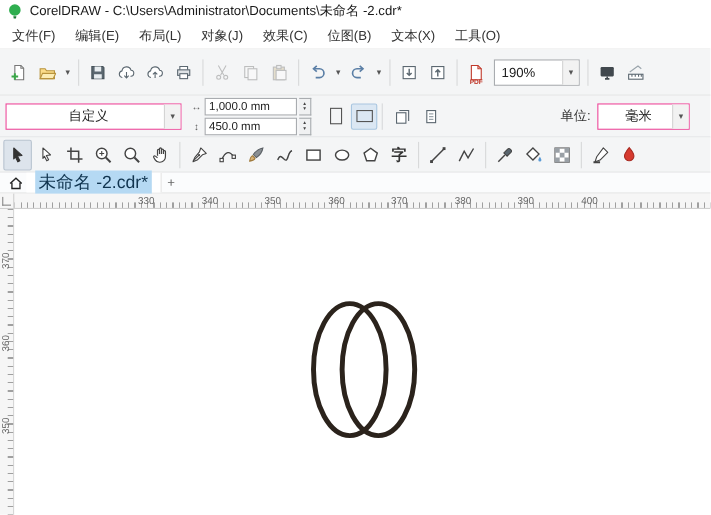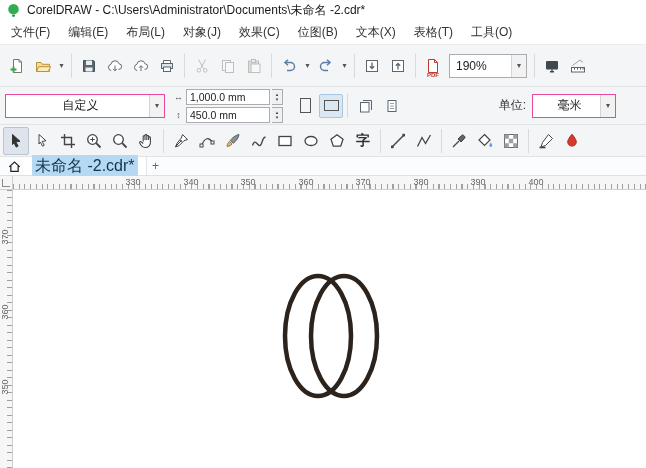--- a/index.html
+++ b/index.html
@@ -19,21 +19,21 @@
   .disabled{opacity:.38;}
   .icon16{width:16px;height:16px;}
   .val{padding-left:6px;flex:1;white-space:nowrap;overflow:hidden;}
   .arrowbox{width:15px;height:100%;display:flex;align-items:center;justify-content:center;font-size:8px;color:#555;border-left:1px solid #d4d4d4;background:#f2f2f2;box-sizing:border-box;}
   .zoom-combo{width:76px;height:22px;background:#fff;border:1px solid #a9acb0;display:flex;align-items:center;font-size:12px;color:#222;margin:0 3px;flex:0 0 auto;}
   .pdfwrap{position:relative;}
   .pdftxt{position:absolute;bottom:1px;left:50%;transform:translateX(-50%);font-size:6px;font-weight:bold;color:#c0392b;}
   
   .propbar{position:absolute;left:0;top:87px;width:100%;height:38px;background:#f4f5f6;display:flex;align-items:center;padding:0 5px;box-sizing:border-box;border-bottom:1px solid #e2e3e4;}
   .combo{width:158px;height:22px;background:#fff;border:1px solid #ec4899;display:flex;align-items:center;font-size:12px;color:#222;flex:0 0 auto;text-align:center;}
-  .units-combo{width:82px;margin-left:6px;margin-right:25px;}
+  .units-combo{width:82px;margin-left:6px;margin-right:14px;}
   .dims{display:flex;flex-direction:column;gap:2px;margin-left:8px;}
   .dimrow{display:flex;align-items:center;gap:2px;height:16px;}
   .dimicon{font-size:9px;color:#555;width:11px;text-align:center;}
   .dimfield{width:84px;height:16px;border:1px solid #a9acb0;background:#fff;font-size:10.5px;color:#222;padding:0 3px;box-sizing:border-box;font-family:inherit;}
   .spin{width:11px;height:16px;border:1px solid #a9acb0;border-left:none;background:#f0f1f2;display:flex;flex-direction:column;align-items:center;justify-content:center;color:#444;box-sizing:border-box;}
   .spin span{font-size:5px;line-height:5px;}
   .pbtn{width:24px;height:24px;display:flex;align-items:center;justify-content:center;flex:0 0 auto;border-radius:2px;margin-left:2px;}
   .pbtn.active{background:#dbe7f3;border:1px solid #a9c6e0;box-sizing:border-box;}
   .rect-portrait{width:9px;height:13px;border:1.5px solid #555;}
   .rect-landscape{width:13px;height:9px;border:1.5px solid #555;}
@@ -240,21 +240,20 @@
   </div>
 
   <div class="menubar">
     <span class="menu-item">文件(F)</span>
     <span class="menu-item">编辑(E)</span>
     <span class="menu-item">布局(L)</span>
     <span class="menu-item">对象(J)</span>
     <span class="menu-item">效果(C)</span>
     <span class="menu-item">位图(B)</span>
     <span class="menu-item">文本(X)</span>
-    <span class="menu-item">表格(T)</span>
     <span class="menu-item">工具(O)</span>
   </div>
 
   <div class="toolbar">
     <div class="btn">
         <svg class="icon16">
           <use href="#s-new"></use>
         </svg>
       </div>
     <div class="btn">

